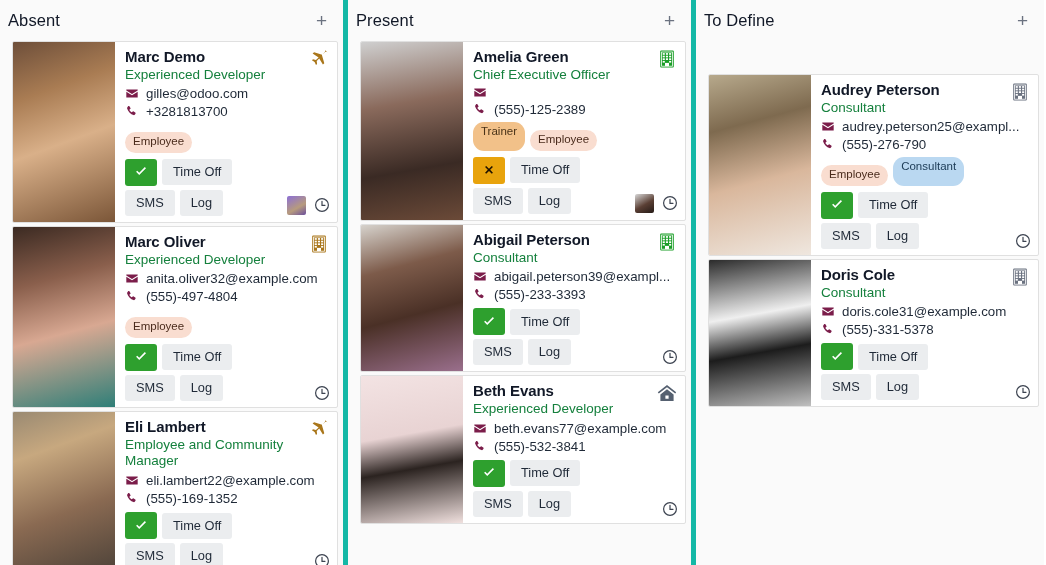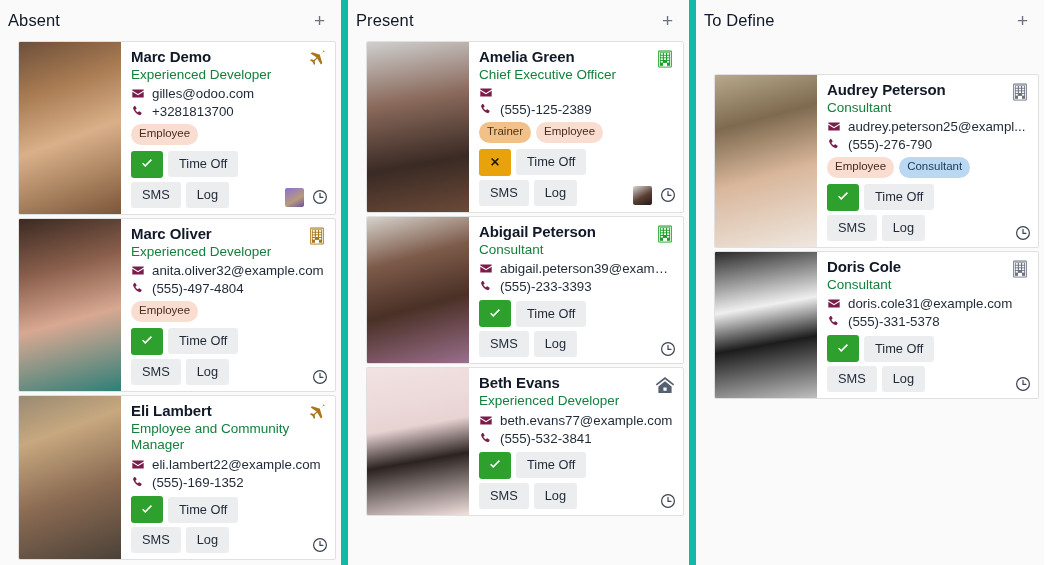--- a/index.html
+++ b/index.html
@@ -13,21 +13,21 @@
   .board {
     display: flex;
     width: 1046px;
     height: 565px;
     background: #ffffff;
   }
   .column {
     width: 348px;
     height: 565px;
     background: #fafafa;
-    border-right: 7px solid #14b8a6;
+    border-right: 5px solid #14b8a6;
     display: flex;
     flex-direction: column;
     position: relative;
   }
   .column:last-child { border-right: none; gap: 33px; }
 
   .col-header {
     height: 41px;
     flex: 0 0 41px;
     display: flex;
@@ -49,21 +49,21 @@
     line-height: 1;
     font-weight: 400;
     cursor: pointer;
     padding: 0 2px;
     user-select: none;
   }
 
   .col-body {
     flex: 1 1 auto;
     overflow: hidden;
-    padding: 0 5px 0 18px;
+    padding: 0 5px 0 12px;
   }
 
   .card {
     display: flex;
     background: #ffffff;
     border: 1px solid #e0e0e0;
     border-radius: 2px;
     margin-bottom: 3px;
     overflow: hidden;
     position: relative;
@@ -132,21 +132,21 @@
     margin-top: 5px;
     flex-wrap: wrap;
   }
   .tag {
     font-size: 11.5px;
     line-height: 1;
     padding: 4px 8px 5px;
     border-radius: 11px;
     white-space: nowrap;
   }
-  .tag.employee { background: #f9ddd0; color: #4a2b1c; }
+  .tag.employee { background: #f9ddd0; color: #4a2b1c; margin-top: 8px; }
   .tag.trainer  { background: #f2c189; color: #4a3318; }
   .tag.consultant { background: #bad8f1; color: #1b3a55; }
 
   .btn-row {
     display: flex;
     align-items: center;
     gap: 5px;
     margin-top: 6px;
   }
   .btn {

